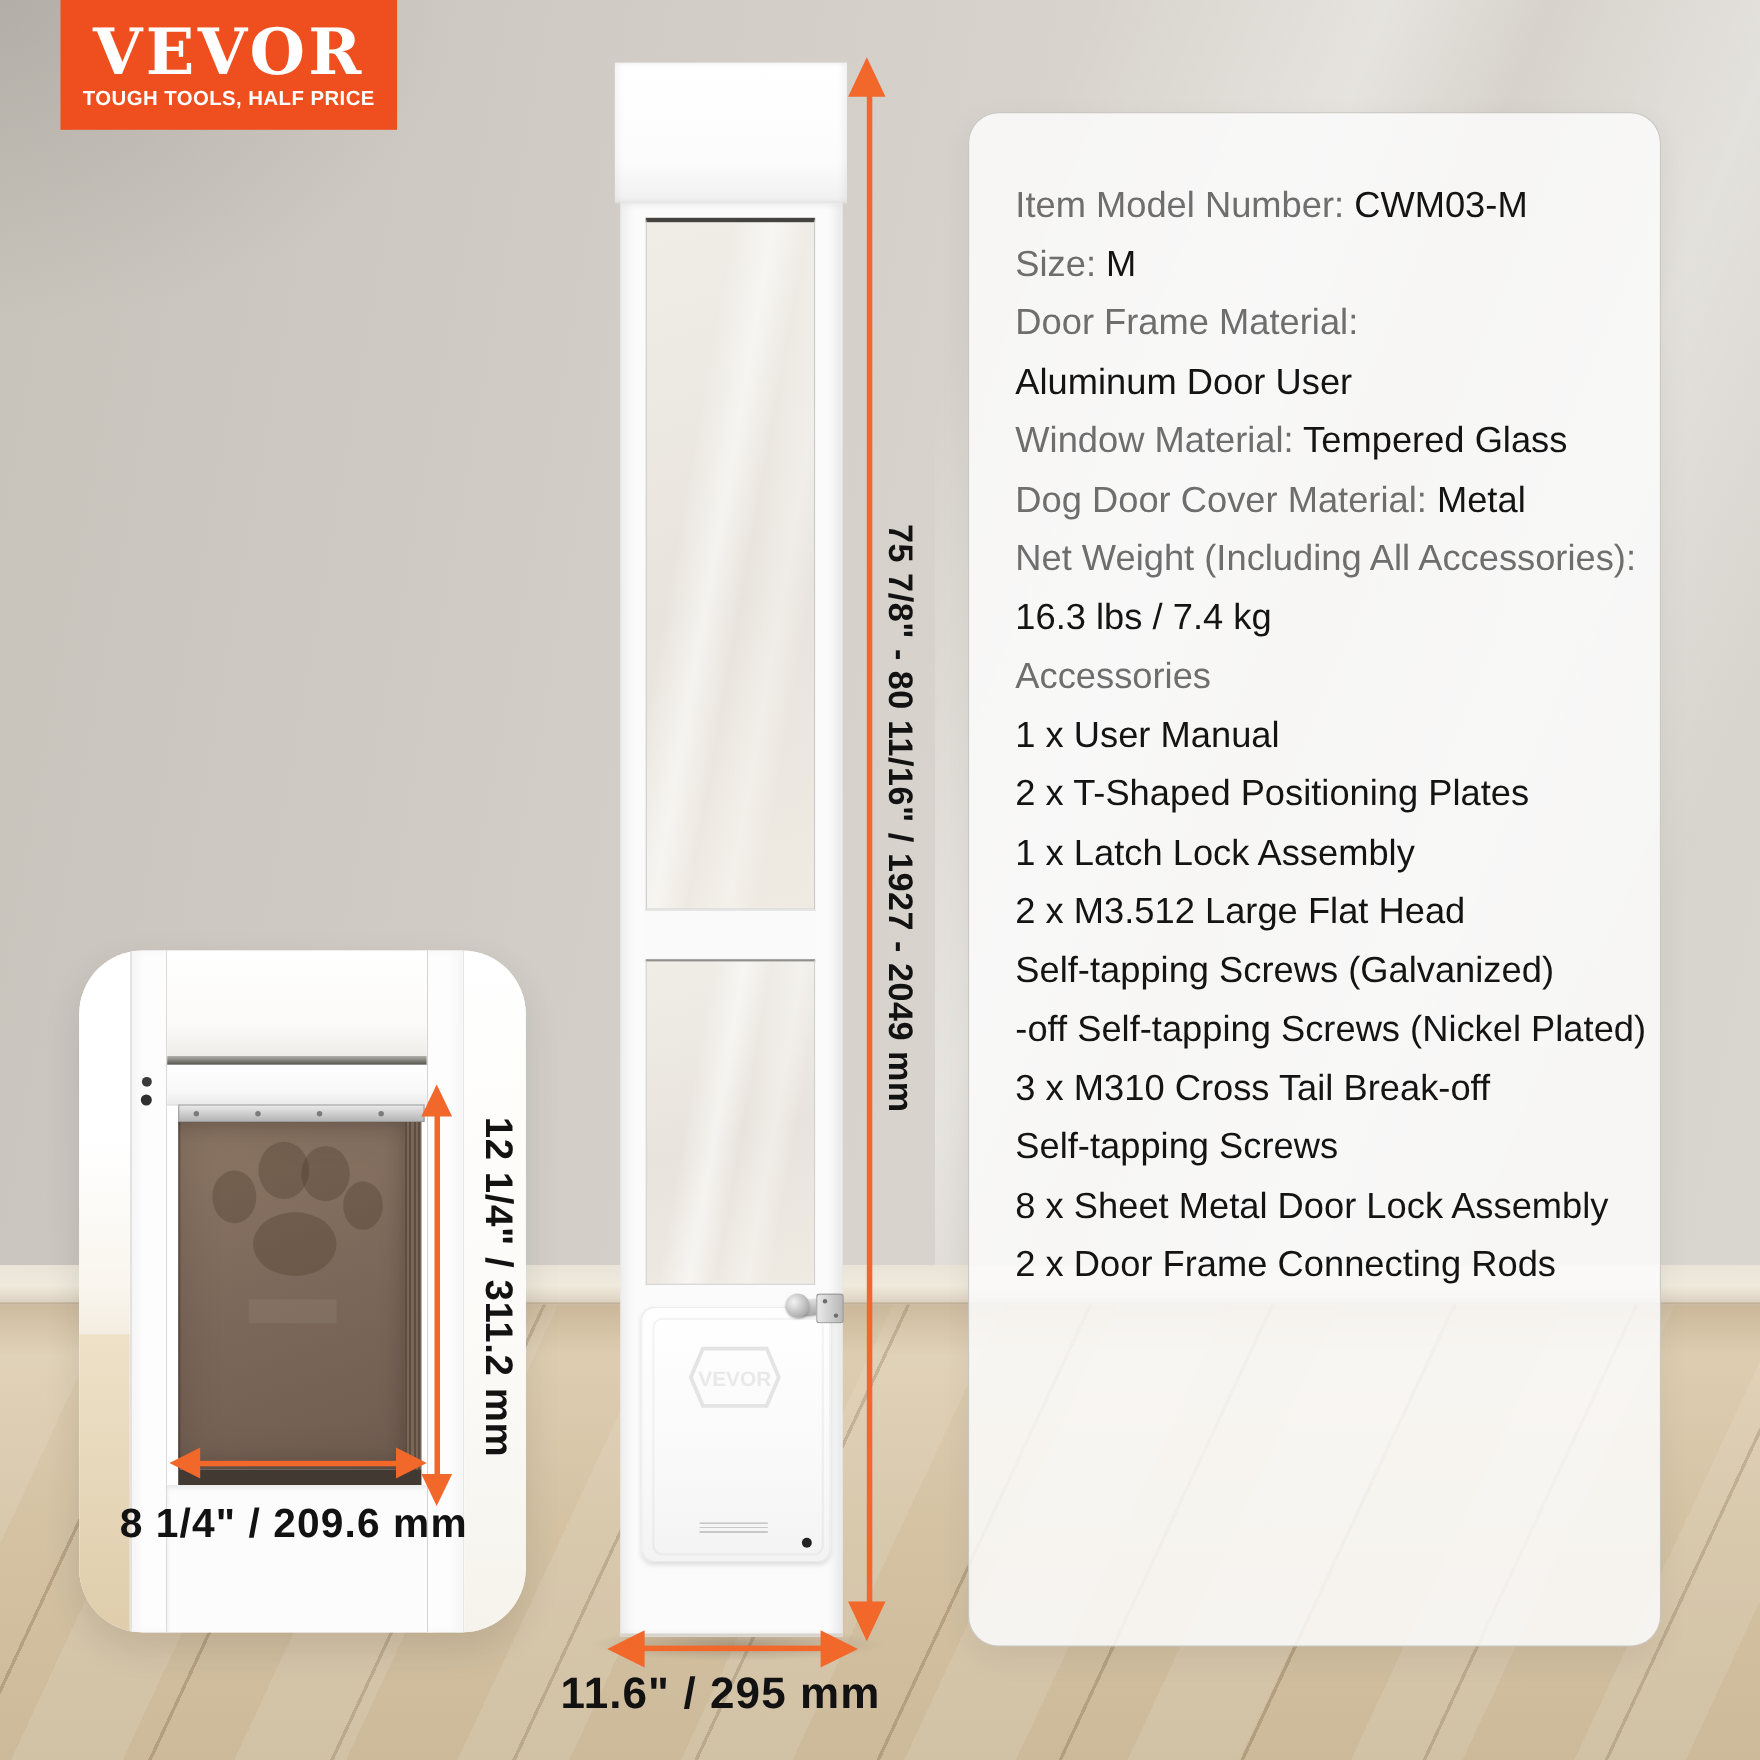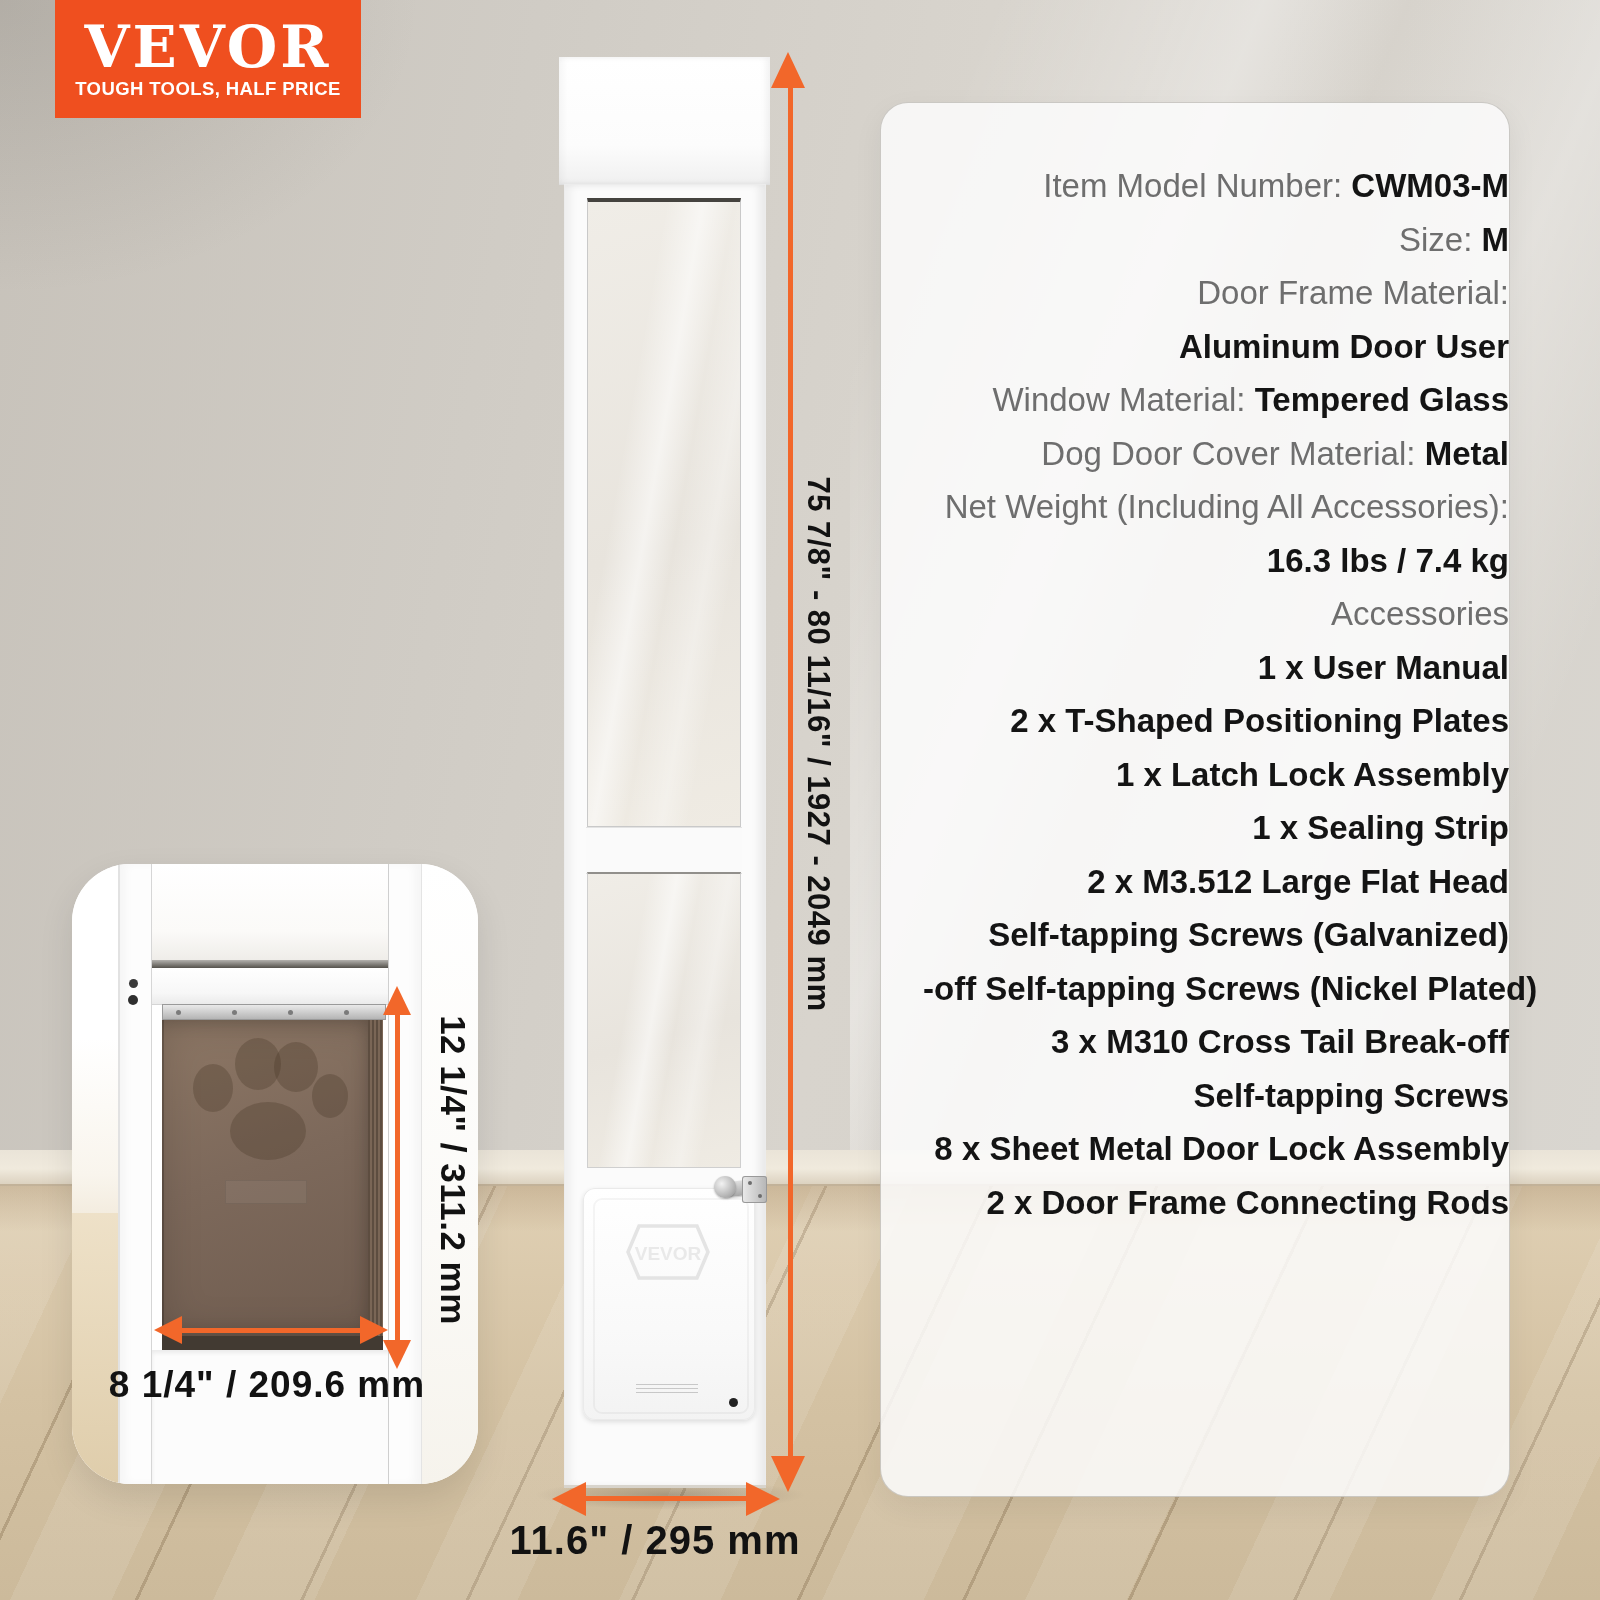--- a/index.html
+++ b/index.html
@@ -1,20 +1,19 @@
 <!DOCTYPE html>
 <html><head>
 <meta charset="utf-8">
 <style>
   html,body{margin:0;padding:0;background:#888;}
   .stage{
     position:relative;width:1600px;height:1600px;overflow:hidden;
     font-family:"Liberation Sans","DejaVu Sans",sans-serif;
     background:#d3cec7;
-    text-align:right;
   }
   
   .wall{position:absolute;left:0;top:0;width:1600px;height:1156px;
     background:linear-gradient(100deg,#c7c2ba 0%,#d0ccc5 30%,#d8d4cd 55%,#d5d1ca 78%,#d9d6d0 100%);}
   .wall-shade{position:absolute;left:0;top:0;width:700px;height:500px;
     background:radial-gradient(600px 420px at 0% 0%,rgba(96,92,86,.20),rgba(96,92,86,0) 70%);}
   .light-streaks{position:absolute;left:850px;top:0;width:750px;height:1156px;
     background:linear-gradient(112deg,rgba(255,255,255,0) 12%,rgba(255,255,255,.38) 34%,rgba(240,237,232,.06) 46%,rgba(255,255,255,.32) 64%,rgba(255,255,255,0) 82%);}
   .baseboard{position:absolute;left:0;top:1150px;width:1600px;height:34px;
     background:linear-gradient(180deg,#eae4d8,#f0eadd 55%,#dcd2c0);border-bottom:2px solid #c2b299;}
@@ -111,21 +110,21 @@
     box-shadow:inset 0 3px 4px rgba(0,0,0,.07);}
   .in-frame-right{left:316px;top:0;width:34px;height:620px;background:#fdfdfd;
     box-shadow:inset 1px 0 0 #cfcfcf,inset -1px 0 0 #e4e4e4,inset -8px 0 8px rgba(0,0,0,.03);}
   .in-right-bg{left:350px;top:0;width:56px;height:620px;background:linear-gradient(180deg,#ffffff,#fbfaf7 60%,#f6f3ec);}
   
   .spec-panel{position:absolute;left:880px;top:102px;width:630px;height:1395px;border-radius:28px;
     background:rgba(252,252,251,.86);border:1px solid rgba(165,162,155,.55);
     box-shadow:0 10px 30px rgba(0,0,0,.06);box-sizing:border-box;padding:56px 0 0 42px;}
   .spec-line{font-size:33px;line-height:53.5px;white-space:nowrap;}
   .spec-line .lbl{color:#6e6e6e;}
-  .spec-line .val{color:#141414;font-weight:700;}
+  .spec-line .val{color:#141414;font-weight:400;}
 </style>
 </head>
 <body>
 
 <div class="stage">
 
   <div class="wall"></div>
   <div class="wall-shade"></div>
   <div class="light-streaks"></div>
   <div class="baseboard"></div>
@@ -212,21 +211,20 @@
     <div class="spec-line"><span class="lbl">Door Frame Material:</span><span class="val"></span></div>
     <div class="spec-line"><span class="lbl"></span><span class="val">Aluminum Door User</span></div>
     <div class="spec-line"><span class="lbl">Window Material: </span><span class="val">Tempered Glass</span></div>
     <div class="spec-line"><span class="lbl">Dog Door Cover Material: </span><span class="val">Metal</span></div>
     <div class="spec-line"><span class="lbl">Net Weight (Including All Accessories):</span><span class="val"></span></div>
     <div class="spec-line"><span class="lbl"></span><span class="val">16.3 lbs / 7.4 kg</span></div>
     <div class="spec-line"><span class="lbl">Accessories</span><span class="val"></span></div>
     <div class="spec-line"><span class="lbl"></span><span class="val">1 x User Manual</span></div>
     <div class="spec-line"><span class="lbl"></span><span class="val">2 x T-Shaped Positioning Plates</span></div>
     <div class="spec-line"><span class="lbl"></span><span class="val">1 x Latch Lock Assembly</span></div>
-    <div class="spec-line"><span class="lbl"></span><span class="val">1 x Sealing Strip</span></div>
     <div class="spec-line"><span class="lbl"></span><span class="val">2 x M3.512 Large Flat Head</span></div>
     <div class="spec-line"><span class="lbl"></span><span class="val">Self-tapping Screws (Galvanized)</span></div>
     <div class="spec-line"><span class="lbl"></span><span class="val">-off Self-tapping Screws (Nickel Plated)</span></div>
     <div class="spec-line"><span class="lbl"></span><span class="val">3 x M310 Cross Tail Break-off</span></div>
     <div class="spec-line"><span class="lbl"></span><span class="val">Self-tapping Screws</span></div>
     <div class="spec-line"><span class="lbl"></span><span class="val">8 x Sheet Metal Door Lock Assembly</span></div>
     <div class="spec-line"><span class="lbl"></span><span class="val">2 x Door Frame Connecting Rods</span></div>
   </div>
 
 </div>

